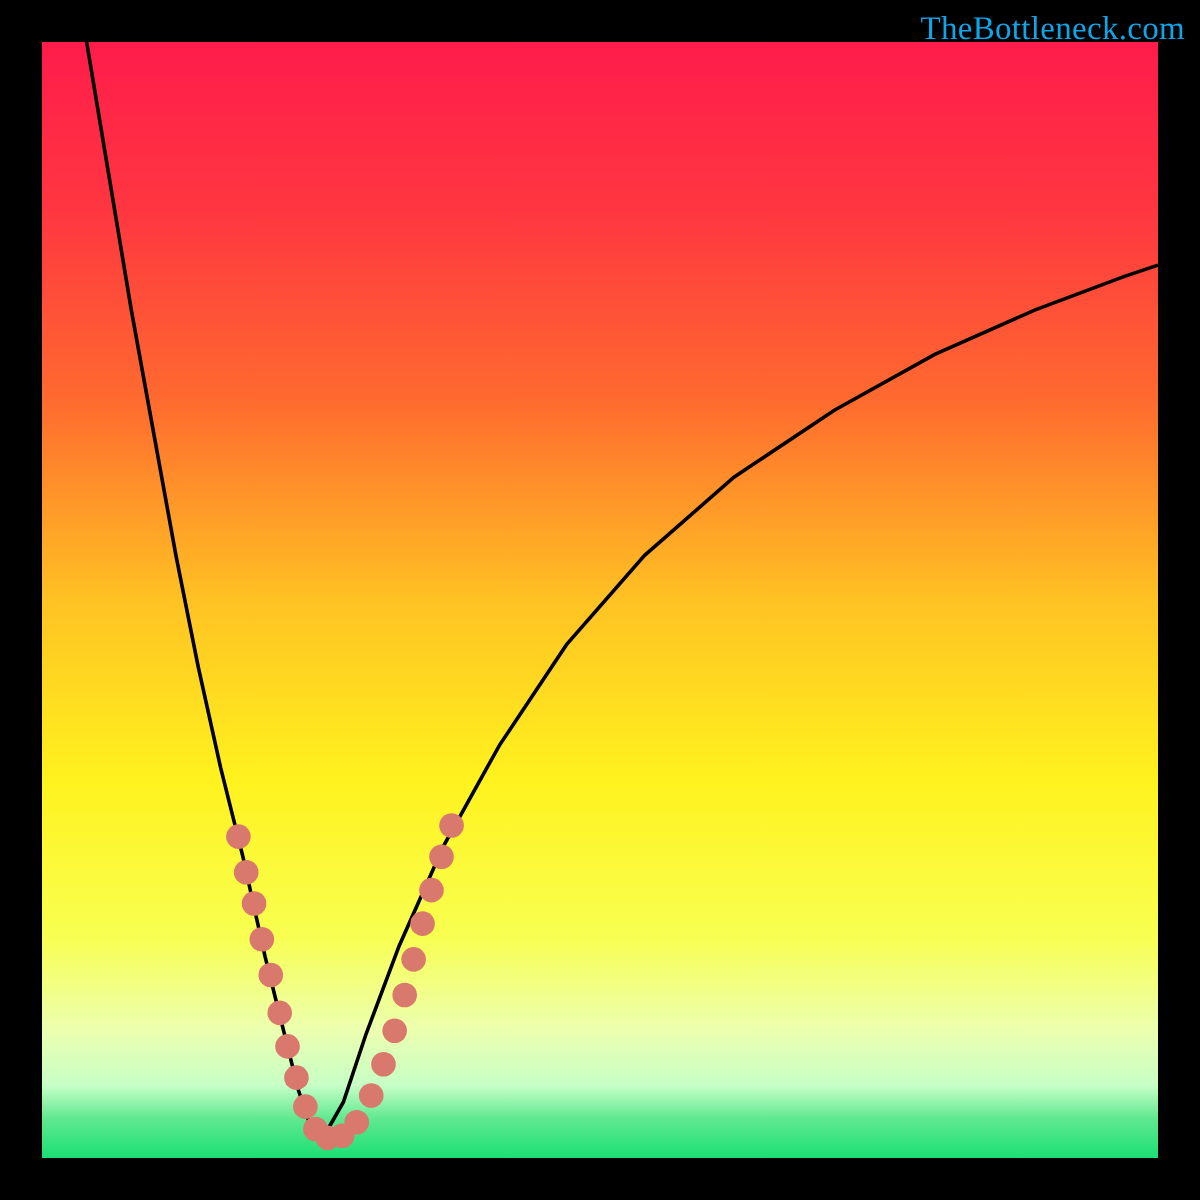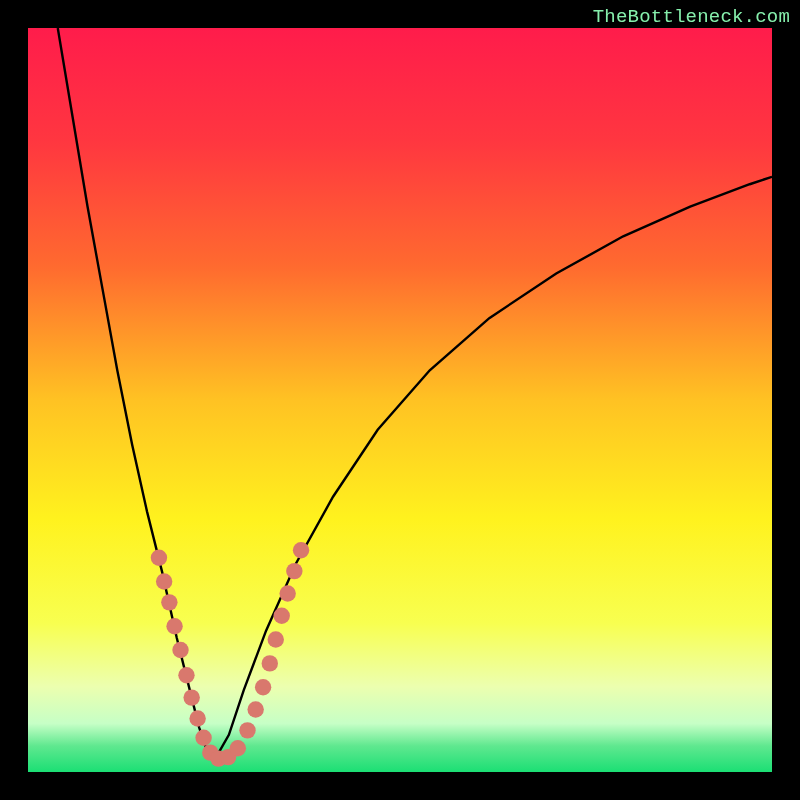--- a/index.html
+++ b/index.html
@@ -20,24 +20,24 @@
     left: 28px;
     top: 28px;
     width: 744px;
     height: 744px;
     overflow: hidden;
   }
   .watermark {
     position: absolute;
     top: 6px;
     right: 10px;
-    font-family: Liberation Mono, monospace;
-    font-size: 19px;
+    font-family: Liberation Serif, serif;
+    font-size: 22px;
     font-weight: 500;
-    color: #86efac;
+    color: #0ea5e9;
     letter-spacing: 0.2px;
     user-select: none;
   }
   svg.curve {
     position: absolute;
     inset: 0;
     width: 100%;
     height: 100%;
   }
 </style>

